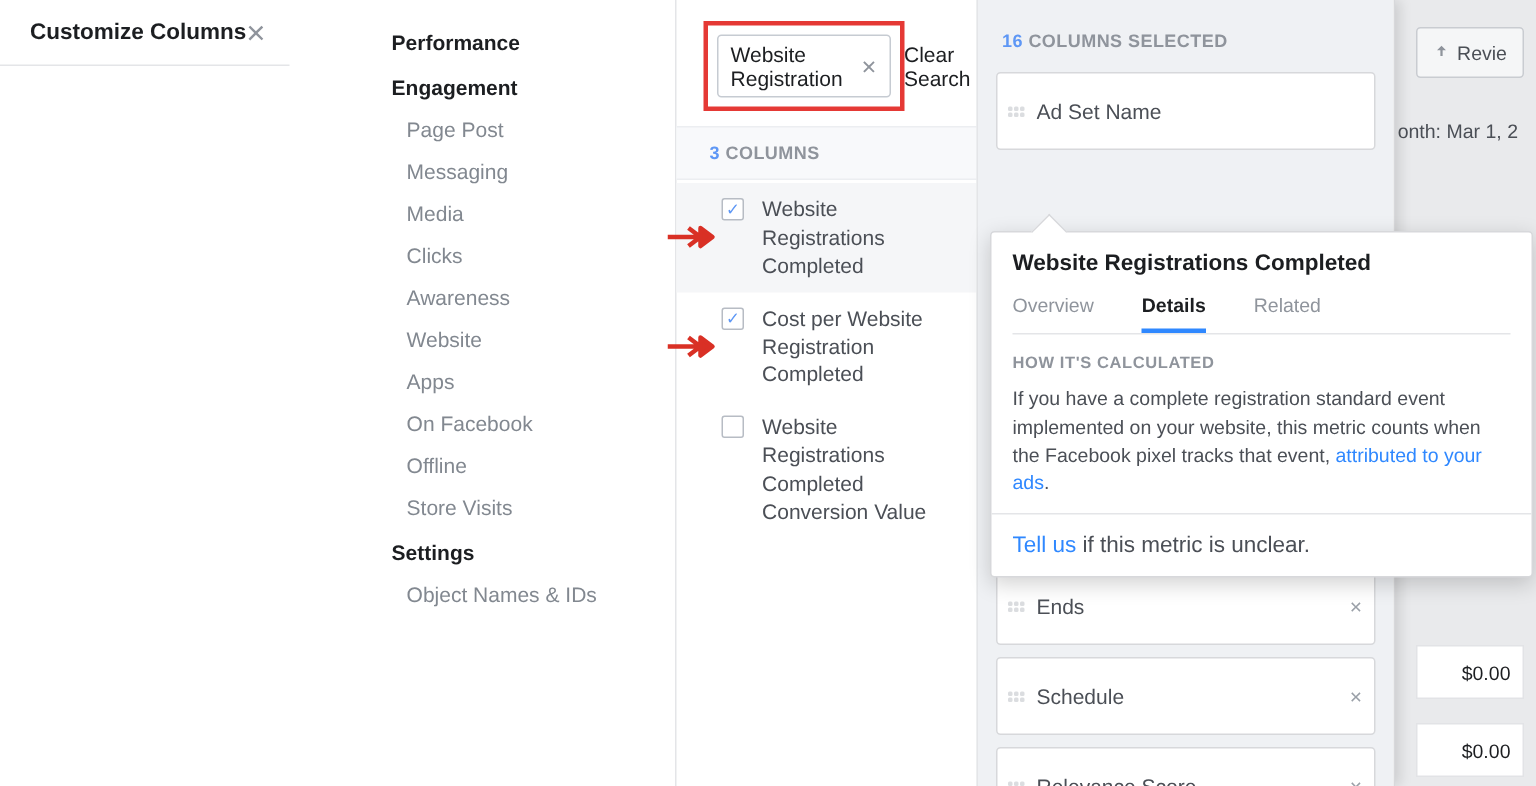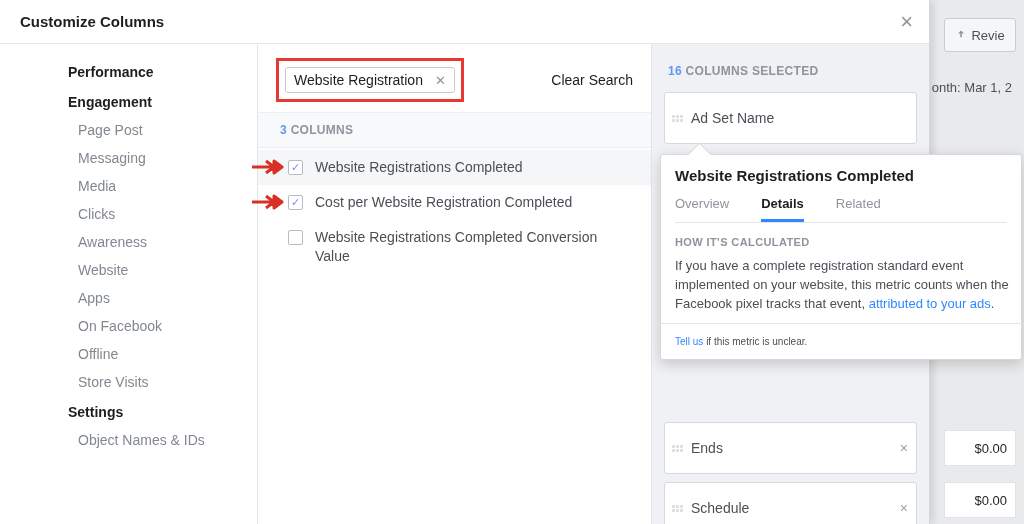--- a/index.html
+++ b/index.html
@@ -72,21 +72,20 @@
   
   .dialog {
     position: absolute;
     top: 0; left: 0;
     width: 930px;
     height: 524px;
     background: #fff;
     box-shadow: 3px 0 8px rgba(0,0,0,0.12);
     z-index: 5;
     display: flex;
-    flex-direction: column;
     border-right: 1px solid #d7d8db;
   }
   .dialog-header {
     height: 44px;
     border-bottom: 1px solid #e4e5e8;
     display: flex;
     align-items: center;
     padding: 0 16px 0 20px;
   }
   .dialog-title {
@@ -274,24 +273,24 @@
     background:#fff;
     border-left:1px solid #d7d8db;
     border-top:1px solid #d7d8db;
     transform: rotate(45deg);
   }
   .tt-head { padding: 12px 14px 0 14px; }
   .tt-title { font-size: 15px; font-weight: 700; color:#1c1e21; margin-bottom: 8px; }
   .tt-tabs { display:flex; gap: 32px; border-bottom:1px solid #e4e5e8; }
   .tt-tab { font-size:13px; color:#8f949c; padding: 4px 0 8px 0; cursor:pointer; }
   .tt-tab.active { color:#1c1e21; font-weight:600; border-bottom:3px solid #2f88ff; }
-  .tt-body { padding: 12px 4px 10px 14px; font-size: 13px; line-height:1.45; color:#4b4f56; }
+  .tt-body { padding: 12px 26px 10px 14px; font-size: 13px; line-height:1.45; color:#4b4f56; }
   .tt-subhead { font-size:11px; font-weight:700; letter-spacing:0.4px; color:#8f949c; text-transform: uppercase; margin-bottom:6px; }
   .tt-link { color:#2f88ff; }
-  .tt-foot { border-top:1px solid #e4e5e8; padding:12px 14px; font-size:10px; color:#4b4f56; }
+  .tt-foot { border-top:1px solid #e4e5e8; padding:12px 14px; font-size:15px; color:#4b4f56; }
 
   
   .redarrow { width: 32px; height: 18px; }
 </style>
 </head>
 <body>
 
 <div class="bg-bar">
   <div class="bg-review-btn">
     <svg width="12" height="12" viewBox="0 0 16 16">

